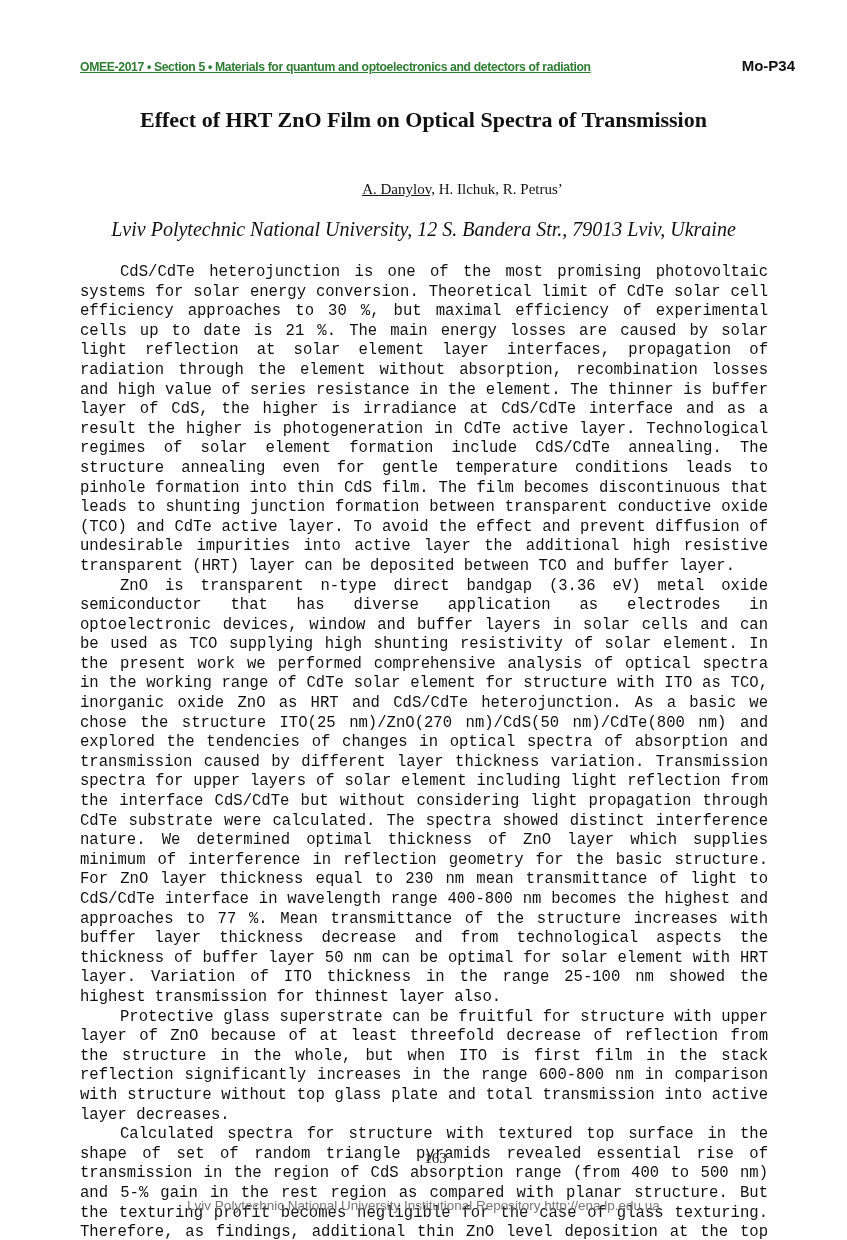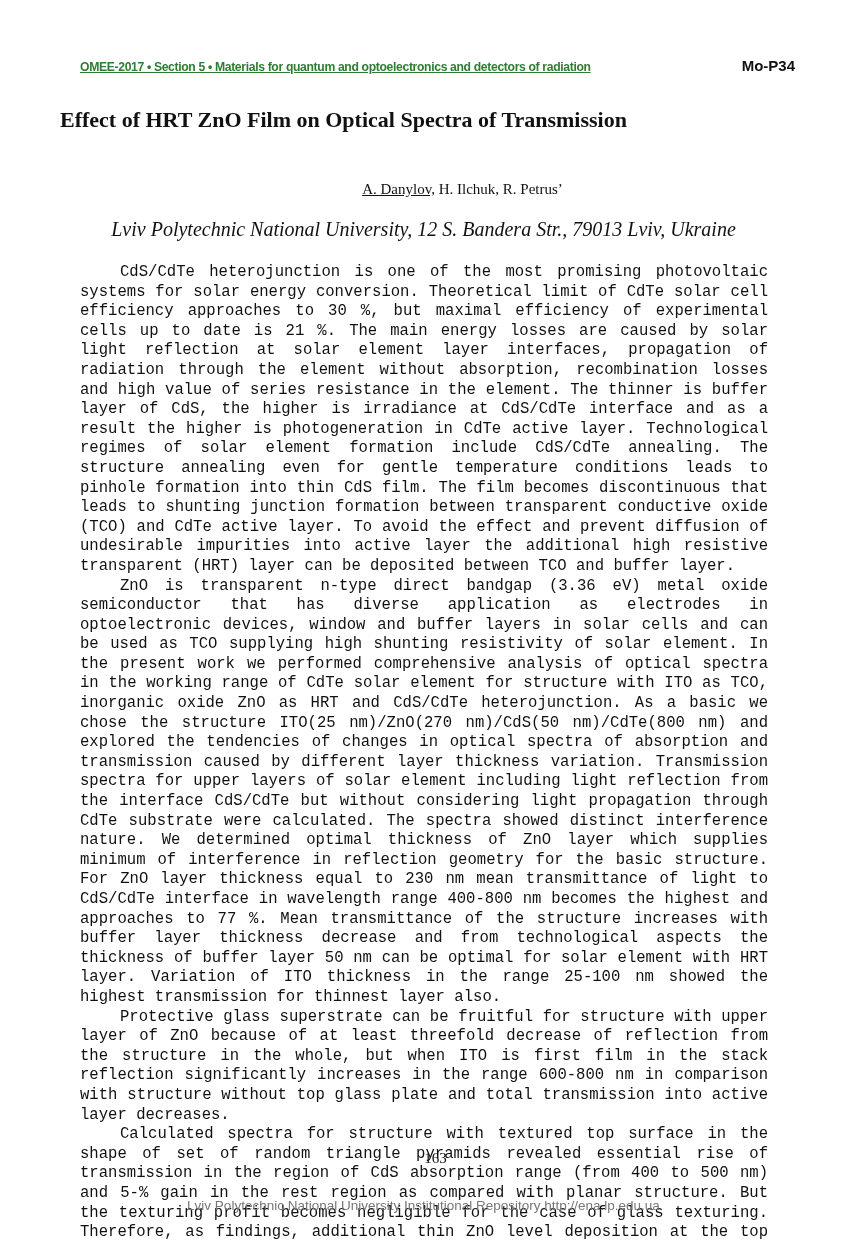--- a/index.html
+++ b/index.html
@@ -13,21 +13,21 @@
       color: #2e7d32; text-decoration: underline; letter-spacing: -0.35px; white-space: nowrap;
     }
     .header-code {
       font-family: "Liberation Sans", sans-serif; font-size: 15px; font-weight: bold; color: #111;
       white-space: nowrap;
       text-align: right;
     }
     .title {
       position: absolute; left: 60px; width: 727px; top: 106px;
       font-family: "Liberation Serif", serif; font-weight: bold; font-size: 22px;
-      line-height: 28px; color: #111;
+      line-height: 28px; text-align: center; color: #111;
     }
     .authors {
       position: absolute; left: 0; width: 847px; top: 181px;
       font-family: "Liberation Serif", serif; font-size: 15px; text-align: center; color: #111; padding-left: 39px;
     }
     .authors .presenter { text-decoration: underline; }
     .affiliation {
       position: absolute; left: 0; width: 847px; top: 218px;
       font-family: "Liberation Serif", serif; font-style: italic; font-size: 20px; text-align: center; color: #111;
     }

